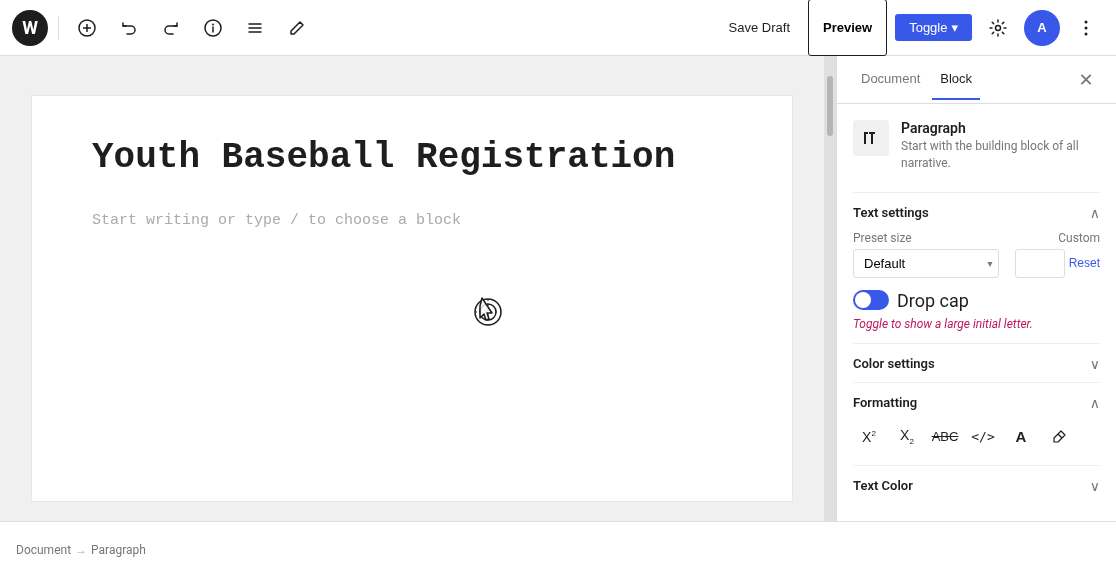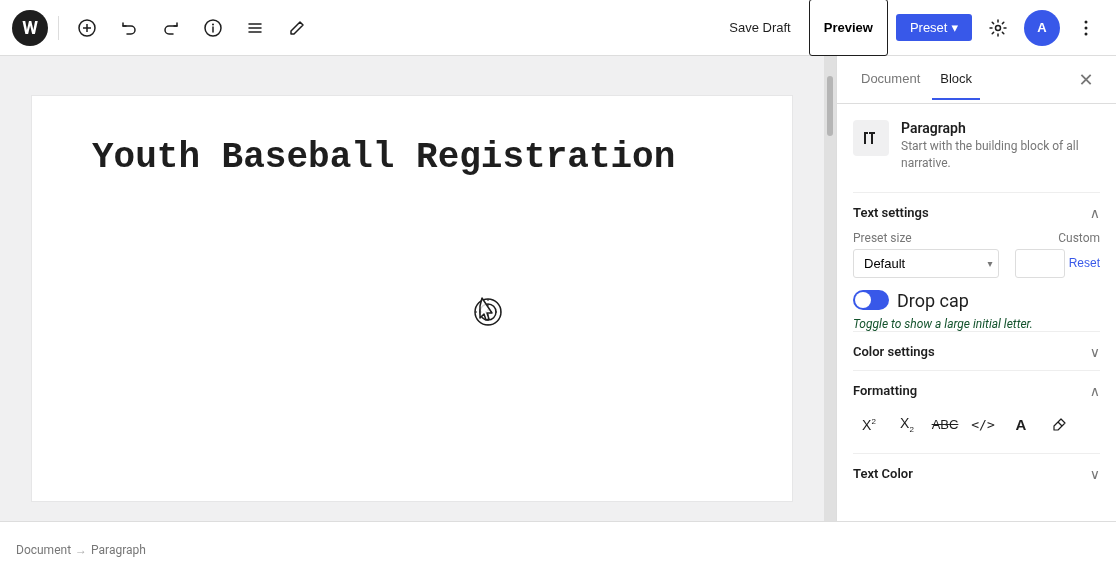--- a/index.html
+++ b/index.html
@@ -255,21 +255,21 @@
     .toggle {
       width: 36px; height: 20px; background: #3858e9;
       border-radius: 10px; position: relative; cursor: pointer;
     }
     .toggle-knob {
       position: absolute; left: 2px; top: 2px;
       width: 16px; height: 16px; background: #fff;
       border-radius: 50%;
     }
     .drop-cap-label { font-size: 18px; color: #1e1e1e; }
-    .drop-cap-hint { font-size: 12px; color: #14532d; font-style: italic; }
+    .drop-cap-hint { font-size: 12px; color: #be185d; font-style: italic; margin-bottom: 12px; }
 
     
     .formatting-row {
       display: flex; align-items: center; gap: 6px; flex-wrap: wrap;
       margin-bottom: 12px;
     }
     .format-btn {
       width: 32px; height: 32px; border: none; background: transparent;
       border-radius: 4px; cursor: pointer;
       display: flex; align-items: center; justify-content: center;
@@ -320,21 +320,21 @@
   <button class="toolbar-btn" title="Tools">
     <svg width="18" height="18" viewBox="0 0 18 18" fill="none">
         <path d="M12 3l3 3L6 15H3v-3L12 3z" stroke="#1e1e1e" stroke-width="1.5" stroke-linecap="round" stroke-linejoin="round"></path>
       </svg>
   </button>
   <div class="toolbar-spacer"></div>
   <div class="toolbar-right">
     <button class="btn-save-draft">Save Draft</button>
     <button class="btn-preview">Preview</button>
     <button class="btn-publish">
-      <span>Preset</span>
+      <span>Toggle</span>
       <span>▾</span>
     </button>
     <button class="btn-settings">
       <svg width="18" height="18" viewBox="0 0 18 18" fill="none">
           <circle cx="9" cy="9" r="2.5" stroke="#1e1e1e" stroke-width="1.5"></circle>
           <path d="M9 1v2M9 15v2M1 9h2M15 9h2M3.2 3.2l1.4 1.4M13.4 13.4l1.4 1.4M3.2 14.8l1.4-1.4M13.4 4.6l1.4-1.4" stroke="#1e1e1e" stroke-width="1.5" stroke-linecap="round"></path>
         </svg>
     </button>
     <button class="btn-user">
       <span>A</span>
@@ -348,20 +348,21 @@
     </button>
   </div>
 </div>
 
 <div class="main-area">
 
   <div class="editor-area">
     <div class="editor-scroll">
       <div class="editor-content">
         <h1 class="post-title" contenteditable="true" style="">Youth Baseball Registration</h1>
+        <p class="post-body-placeholder">Start writing or type / to choose a block</p>
       </div>
     </div>
 
     <div class="cursor-icon" style="right:320px;top:240px;">
       <svg width="32" height="36" viewBox="0 0 32 36" fill="none">
           <path d="M16 2C9.37 2 4 7.37 4 14c0 6.63 5.37 12 12 12 2.09 0 4.05-.54 5.76-1.48L28 30l2-2-5.48-6.24C25.46 20.05 26 18.09 26 16 26 9.37 20.63 4 14 4h2z" fill="none"></path>
           <circle cx="16" cy="16" r="13" stroke="#1e1e1e" stroke-width="1.5" fill="none"></circle>
           <circle cx="16" cy="16" r="8" stroke="#1e1e1e" stroke-width="1.5" fill="none"></circle>
           <path d="M16 3v26M3 16h26" stroke="#1e1e1e" stroke-width="1" stroke-dasharray="2 3"></path>
         </svg>

